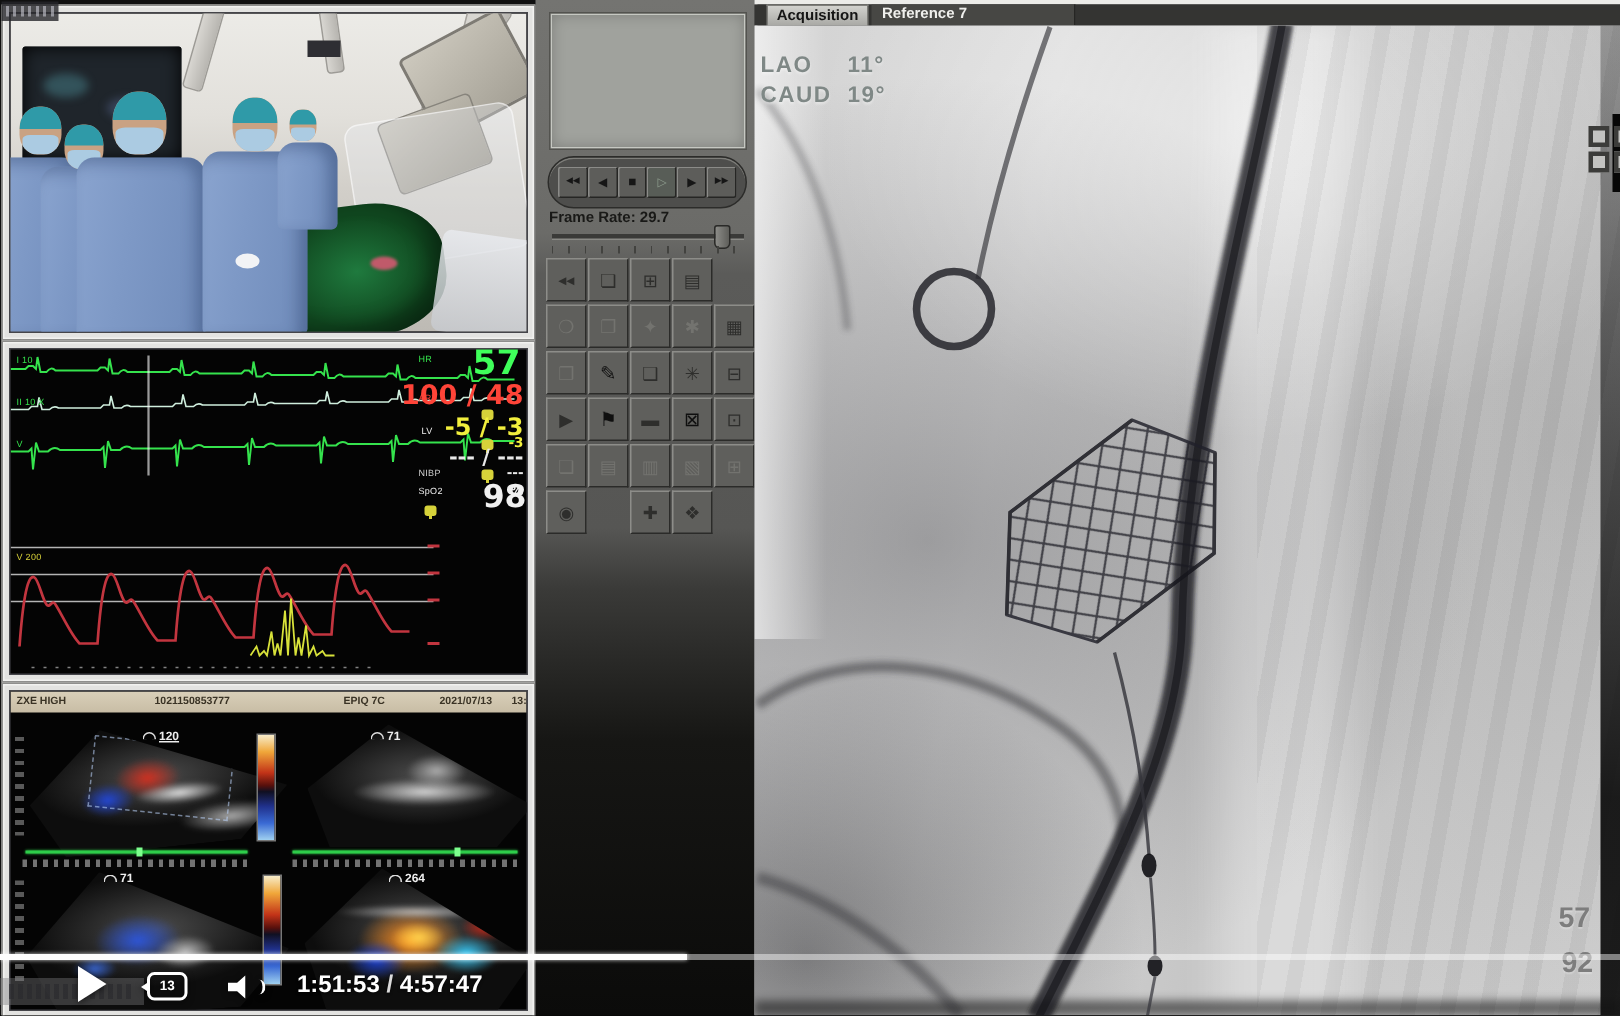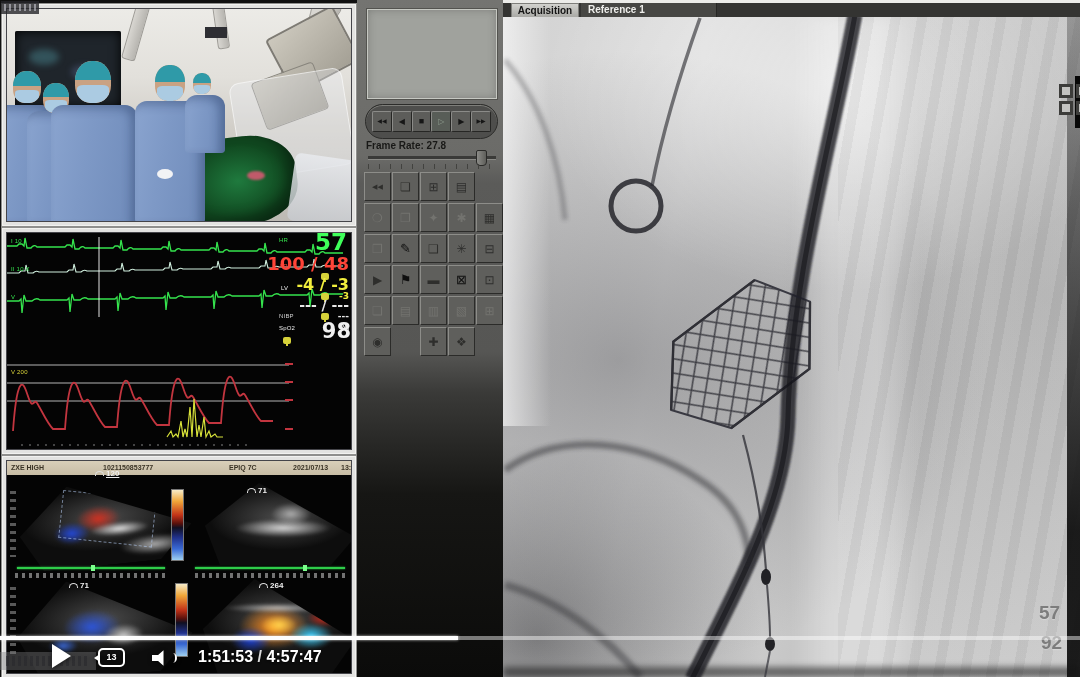--- a/index.html
+++ b/index.html
@@ -234,21 +234,21 @@
       <span class="tl" style="left:4px;top:33px;color:#35e34d;">II 10 X</span>
       <span class="tl" style="left:4px;top:61px;color:#35e34d;">V</span>
       <span class="tl" style="left:4px;top:136px;color:#d8d23a;">V 200</span>
 
       <span class="tl" style="left:272px;top:4px;color:#35e34d;">HR</span>
       <span class="mv" style="right:4px;top:-4px;font-size:23px;color:#3fff5a;">57</span>
       <span class="tl" style="left:272px;top:30px;color:#ff4438;">ART</span>
       <span class="mv" style="right:2px;top:20px;font-size:18px;color:#ff4438;">100 / 48</span>
       <div class="bell" style="left:314px;top:40px;"></div>
       <span class="tl" style="left:274px;top:52px;color:#f0f0f0;">LV</span>
-      <span class="mv" style="right:2px;top:42px;font-size:16px;color:#f2ef3d;">-4 / -3</span>
+      <span class="mv" style="right:2px;top:42px;font-size:16px;color:#f2ef3d;">-5 / -3</span>
       <span class="mv" style="right:2px;top:58px;font-size:9px;color:#f2ef3d;">-3</span>
       <div class="bell" style="left:314px;top:60px;"></div>
       <span class="mv" style="right:2px;top:64px;font-size:14px;color:#e8e8e8;">--- / ---</span>
       <span class="tl" style="left:272px;top:80px;color:#cfcfcf;">NIBP</span>
       <span class="mv" style="right:2px;top:78px;font-size:9px;color:#e8e8e8;">---</span>
       <div class="bell" style="left:314px;top:80px;"></div>
       <span class="tl" style="left:272px;top:92px;color:#f0f0f0;">SpO2</span>
       <span class="mv" style="right:0;top:86px;font-size:21px;color:#f0f0f0;">98</span>
       <span class="mv" style="right:2px;top:90px;font-size:9px;color:#f0f0f0;">%</span>
       <div class="bell" style="left:276px;top:104px;"></div>
@@ -266,21 +266,21 @@
       </div>
 
       <div class="sector" style="left:12px;top:22px;width:172px;height:82px;transform:rotate(-6deg);
            clip-path:polygon(30% 0,100% 60%,80% 100%,12% 100%,0 55%);">
         <div class="sec-blob" style="left:58px;top:22px;width:44px;height:26px;background:radial-gradient(closest-side,#d03020,rgba(120,20,10,0));"></div>
         <div class="sec-blob" style="left:34px;top:36px;width:36px;height:22px;background:radial-gradient(closest-side,#2348d8,rgba(20,40,140,0));"></div>
         <div class="sec-blob" style="left:70px;top:40px;width:60px;height:14px;background:radial-gradient(closest-side,rgba(235,235,235,.95),rgba(200,200,200,0));"></div>
         <div class="sec-blob" style="left:98px;top:56px;width:70px;height:20px;background:radial-gradient(closest-side,rgba(210,210,210,.8),rgba(160,160,160,0));"></div>
         <div class="roi" style="left:42px;top:12px;width:92px;height:46px;transform:rotate(12deg);"></div>
       </div>
-      <span class="angle" style="left:88px;top:8px;text-decoration:underline;">120</span>
+      <span class="angle" style="left:88px;top:25px;text-decoration:underline;">120</span>
       <div class="cbar" style="left:164px;top:28px;height:70px;"></div>
       <div class="sector" style="left:198px;top:22px;width:150px;height:82px;
            clip-path:polygon(36% 0,100% 66%,84% 100%,10% 100%,0 52%);">
         <div class="sec-blob" style="left:30px;top:36px;width:96px;height:18px;background:radial-gradient(closest-side,rgba(230,230,230,.9),rgba(150,150,150,0));"></div>
         <div class="sec-blob" style="left:66px;top:20px;width:40px;height:22px;background:radial-gradient(closest-side,rgba(200,200,200,.8),rgba(120,120,120,0));"></div>
       </div>
       <span class="angle" style="left:240px;top:25px;">71</span>
       <div class="eside" style="left:3px;top:30px;height:66px;"></div>
 
       <div class="estrip" style="left:10px;top:106px;width:148px;"></div>
@@ -315,21 +315,21 @@
   <div class="sidebar">
     <div class="preview"></div>
     <div class="pill">
       <div class="pbtn">◀◀</div>
       <div class="pbtn" style="font-size:8px;">◀</div>
       <div class="pbtn stop">■</div>
       <div class="pbtn play-dis" style="font-size:8px;">▷</div>
       <div class="pbtn" style="font-size:8px;">▶</div>
       <div class="pbtn">▶▶</div>
     </div>
-    <div class="fr-label">Frame Rate: 27.8</div>
+    <div class="fr-label">Frame Rate: 29.7</div>
     <div class="slider">
       <div class="thumb"></div>
     </div>
     <div class="ticks"></div>
 
     <div class="toolgrid">
       <div class="tbtn" style="font-size:7px;">◀◀</div>
       <div class="tbtn">❏</div>
       <div class="tbtn">⊞</div>
       <div class="tbtn">▤</div>
@@ -358,21 +358,21 @@
       <div class="tbtn sp"></div>
       <div class="tbtn">✚</div>
       <div class="tbtn">❖</div>
       <div class="tbtn sp"></div>
     </div>
   </div>
 
   <div class="topsliver"></div>
   <div class="tabbar">
     <div class="tab active">Acquisition</div>
-    <div class="tab inactive">Reference 1</div>
+    <div class="tab inactive">Reference 7</div>
   </div>
 
   <div class="xray">
     <div class="lcol"></div>
     <div class="spine"></div>
     <div class="ribs"></div>
     <div class="redge"></div>
     <div class="bband"></div>
 
     <svg width="577" height="660" viewBox="0 0 577 660" style="position:absolute;left:0;top:0;">
@@ -399,20 +399,30 @@
       </g>
       <path d="M240,418 C252,463 260,510 263,553" fill="none" stroke="#33333a" stroke-width="2.2" opacity=".8"></path>
       <ellipse cx="263" cy="560" rx="5" ry="8" fill="#101014" opacity=".9"></ellipse>
       <path d="M264,568 C266,592 267,608 267,620" fill="none" stroke="#33333a" stroke-width="2" opacity=".8"></path>
       <ellipse cx="267" cy="627" rx="5" ry="7" fill="#101014" opacity=".9"></ellipse>
       <path d="M267,634 L262,660" fill="none" stroke="#33333a" stroke-width="2" opacity=".7"></path>
       <path d="M2,453 C57,413 137,423 197,463 C237,488 247,523 245,548" fill="none" stroke="#26262a" stroke-width="7" opacity=".45" filter="url(#b2)"></path>
       <path d="M2,568 C57,583 107,623 137,660" fill="none" stroke="#26262a" stroke-width="8" opacity=".4" filter="url(#b2)"></path>
     </svg>
 
+    <div class="proj">
+      <div class="row">
+          <span class="lab">LAO</span>
+        <span>11°</span>
+        </div>
+      <div class="row">
+          <span class="lab">CAUD</span>
+        <span>19°</span>
+        </div>
+    </div>
     <span class="counter" style="left:536px;top:585px;">57</span>
     <span class="counter" style="left:538px;top:615px;">92</span>
   </div>
 
   <div class="blackstrip"></div>
   <div class="gridicon">
       <i></i>
       <i></i>
       <i></i>
       <i></i>

